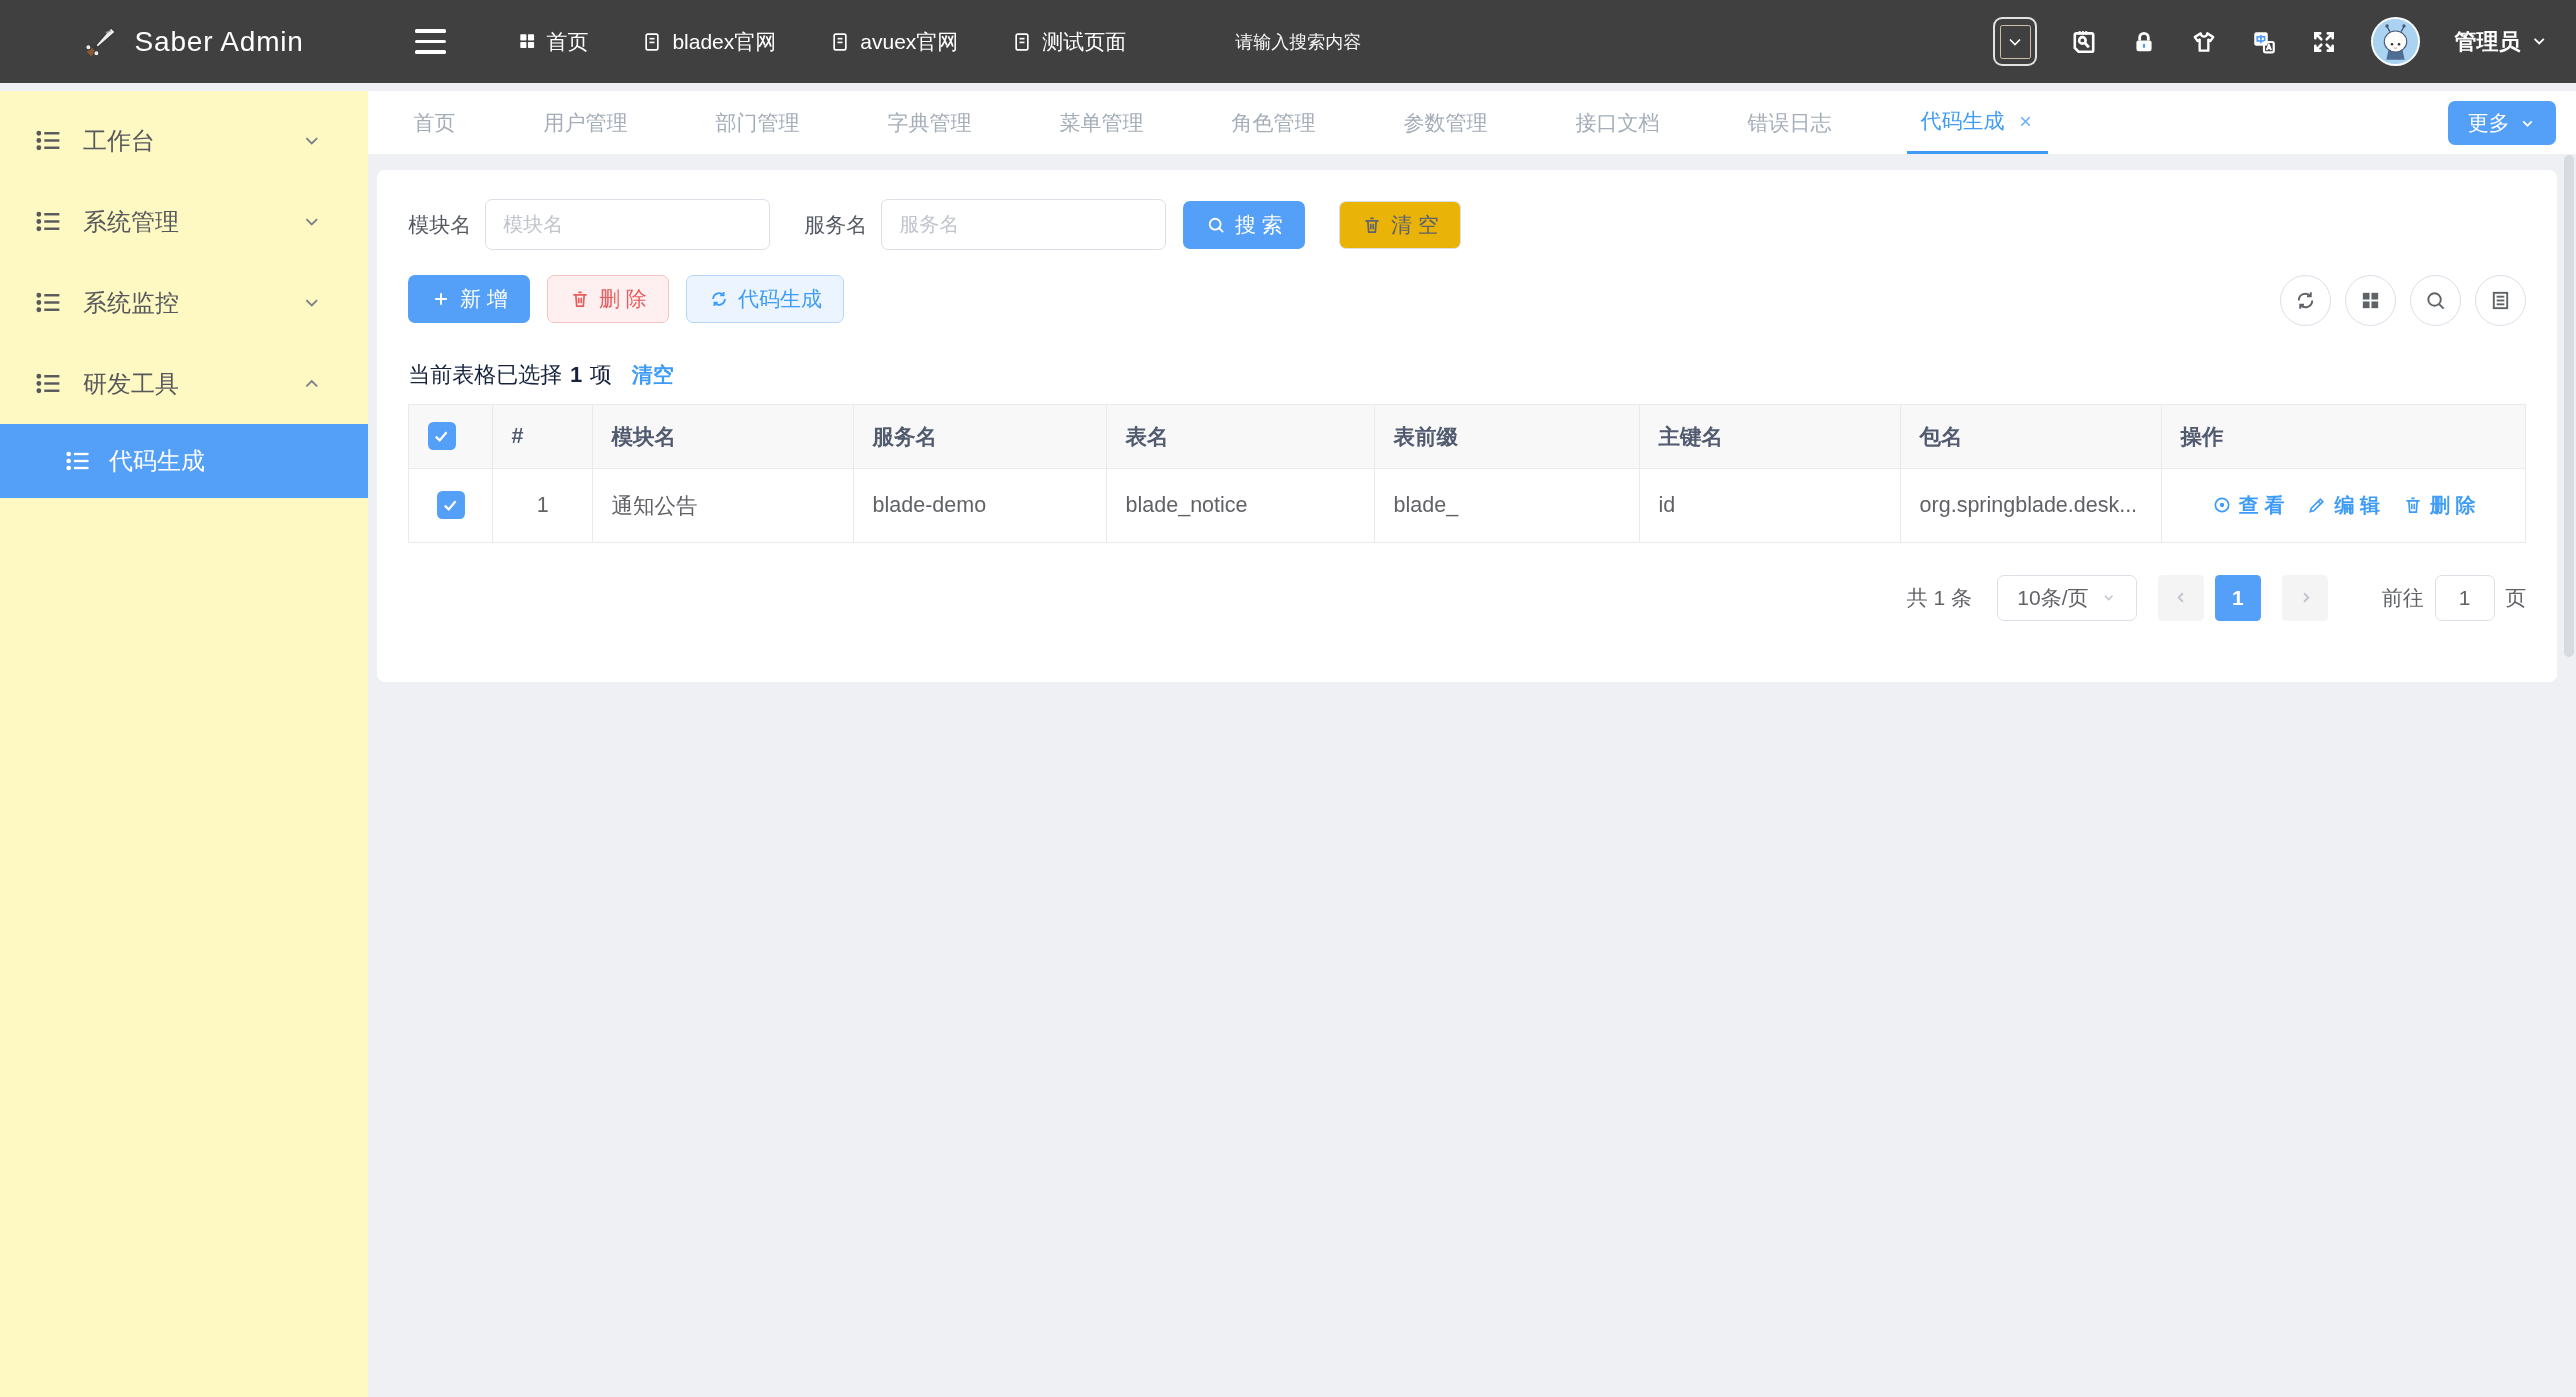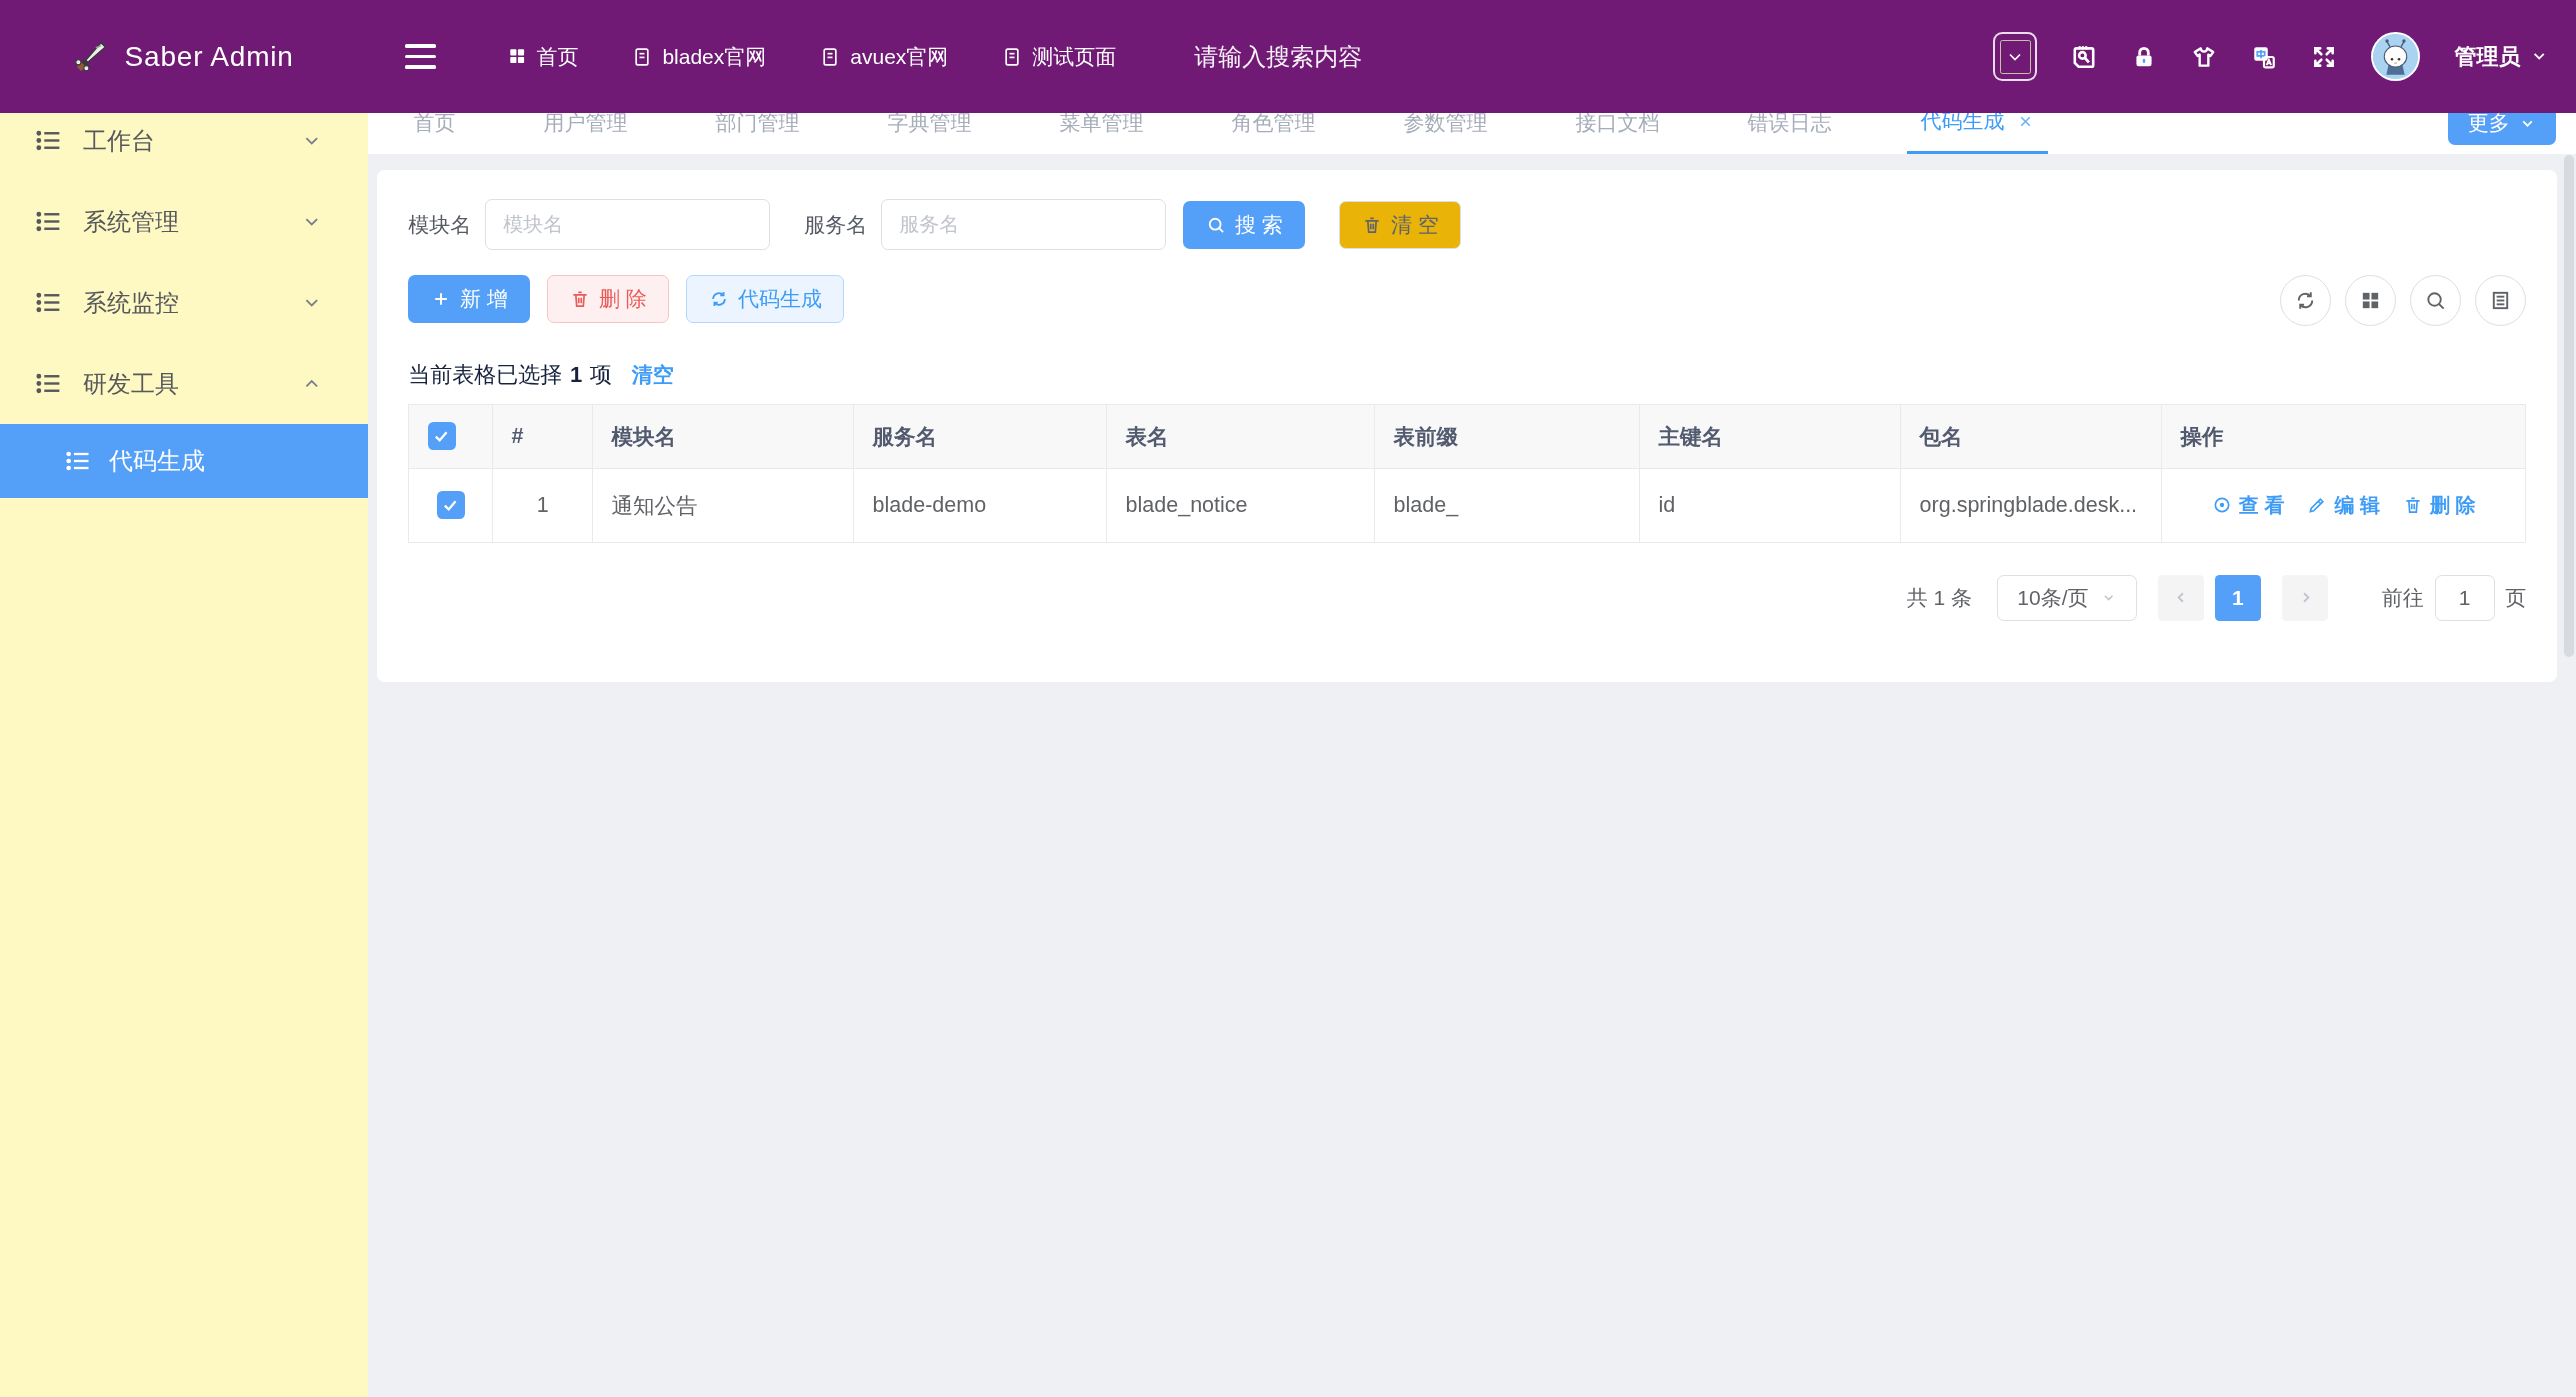--- a/index.html
+++ b/index.html
@@ -8,33 +8,33 @@
     position: relative;
     font-family: "Liberation Sans", sans-serif;
     background: #eef0f4;
     overflow: hidden;
     color: #515a6e;
   }
   svg { display: block; }
 
   
   .header {
-    position: absolute; top: 0; left: 0; right: 0; height: 113px;
-    background: #701a75; color: #fff; display: flex; align-items: stretch; z-index: 5;
+    position: absolute; top: 0; left: 0; right: 0; height: 83px;
+    background: #404040; color: #fff; display: flex; align-items: stretch; z-index: 5; padding-left: 10px;
   }
   .logo {
     width: 368px; display: flex; align-items: center; justify-content: center;
     gap: 15.3px; font-size: 28px; font-weight: 400; letter-spacing: 0.8px;
   }
   .topbar { flex: 1; display: flex; align-items: center; padding: 0 28px 0 37px; }
   .hamburger { display: flex; flex-direction: column; gap: 7px; cursor: pointer; margin-right: 55px; }
   .hamburger span { width: 31px; height: 3.8px; background: #fff; border-radius: 1.5px; }
   .tnav { display: flex; align-items: center; gap: 20px; }
   .tnav-item { display: flex; align-items: center; gap: 10px; font-size: 21px; padding: 0 17px; cursor: pointer; white-space: nowrap; }
-  .top-search { margin-left: 61px; font-size: 24px; color: rgba(255,255,255,.95); cursor: text; white-space: nowrap; }
+  .top-search { margin-left: 92px; font-size: 18px; color: rgba(255,255,255,.95); cursor: text; white-space: nowrap; }
   .top-right { margin-left: auto; display: flex; align-items: center; gap: 34px; }
   .framed-chevron {
     width: 44px; height: 49px; border: 2.3px solid rgba(255,255,255,.85); border-radius: 9.2px;
     display: flex; align-items: center; justify-content: center; cursor: pointer;
   }
   .framed-chevron .inner {
     width: 31px; height: 34px; border: 1.5px solid #cdbfa5; border-radius: 2.3px;
     display: flex; align-items: center; justify-content: center;
   }
   .hicon { width: 26px; height: 26px; cursor: pointer; }

